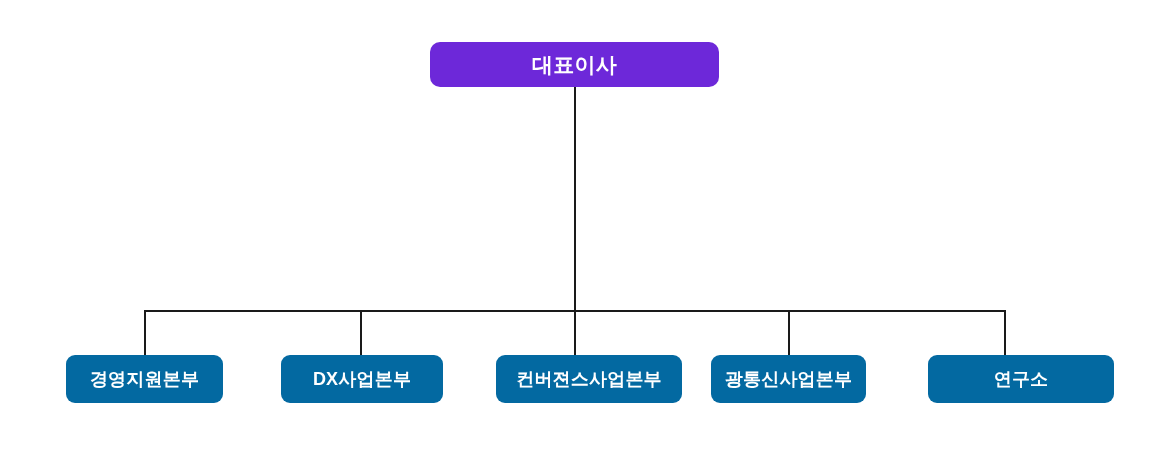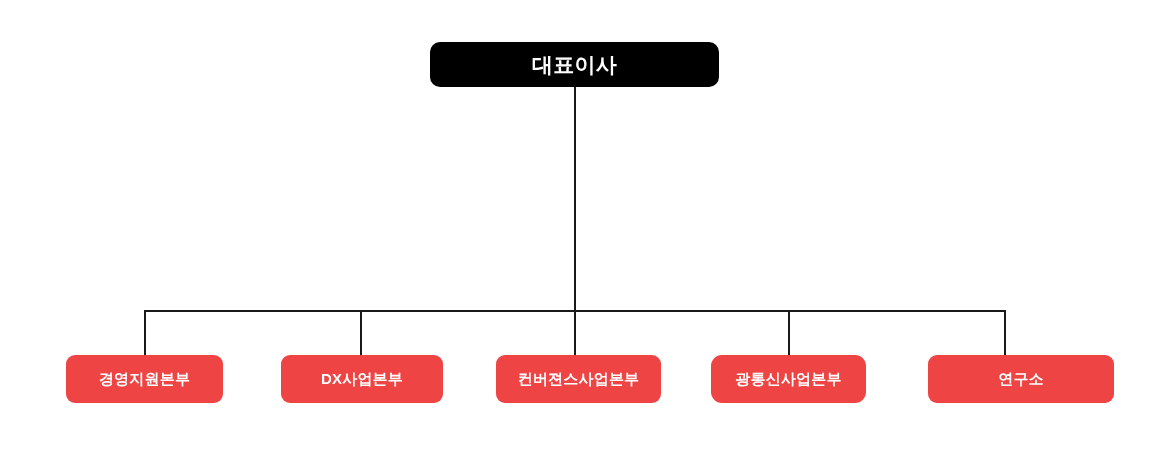--- a/index.html
+++ b/index.html
@@ -41,27 +41,27 @@
     justify-content: center;
     border-radius: 9px;
     color: #ffffff;
     font-weight: bold;
     letter-spacing: 0.2px;
     text-align: center;
     white-space: nowrap;
     user-select: none;
   }
   .node-root {
-    background: #000000;
+    background: #6d28d9;
     font-size: 21px;
     border-radius: 10px;
   }
   .node-child {
-    background: #ef4444;
-    font-size: 15px;
+    background: #0369a1;
+    font-size: 18px;
   }
 </style>
 </head>
 <body>
 
 <div id="org-chart">
 
   <div class="node node-root" style="left:430px; top:42px; width:289px; height:45px;">
     <span>대표이사</span>
   </div>
@@ -77,25 +77,25 @@
   <div class="connector v-line" style="left:1004px; top:310px; height:45px;"></div>
 
   <div class="node node-child" style="left:66px; top:355px; width:157px; height:48px;">
     <span>경영지원본부</span>
   </div>
 
   <div class="node node-child" style="left:281px; top:355px; width:162px; height:48px;">
     <span>DX사업본부</span>
   </div>
 
-  <div class="node node-child" style="left:496px; top:355px; width:165px; height:48px;">
+  <div class="node node-child" style="left:496px; top:355px; width:186px; height:48px;">
     <span>컨버젼스사업본부</span>
   </div>
 
-  <div class="node node-child" style="left:711px; top:355px; width:155px; height:48px;border-radius:11px;">
+  <div class="node node-child" style="left:711px; top:355px; width:155px; height:48px;">
     <span>광통신사업본부</span>
   </div>
 
   <div class="node node-child" style="left:928px; top:355px; width:186px; height:48px;">
     <span>연구소</span>
   </div>
 
 </div>
 
 </body></html>

